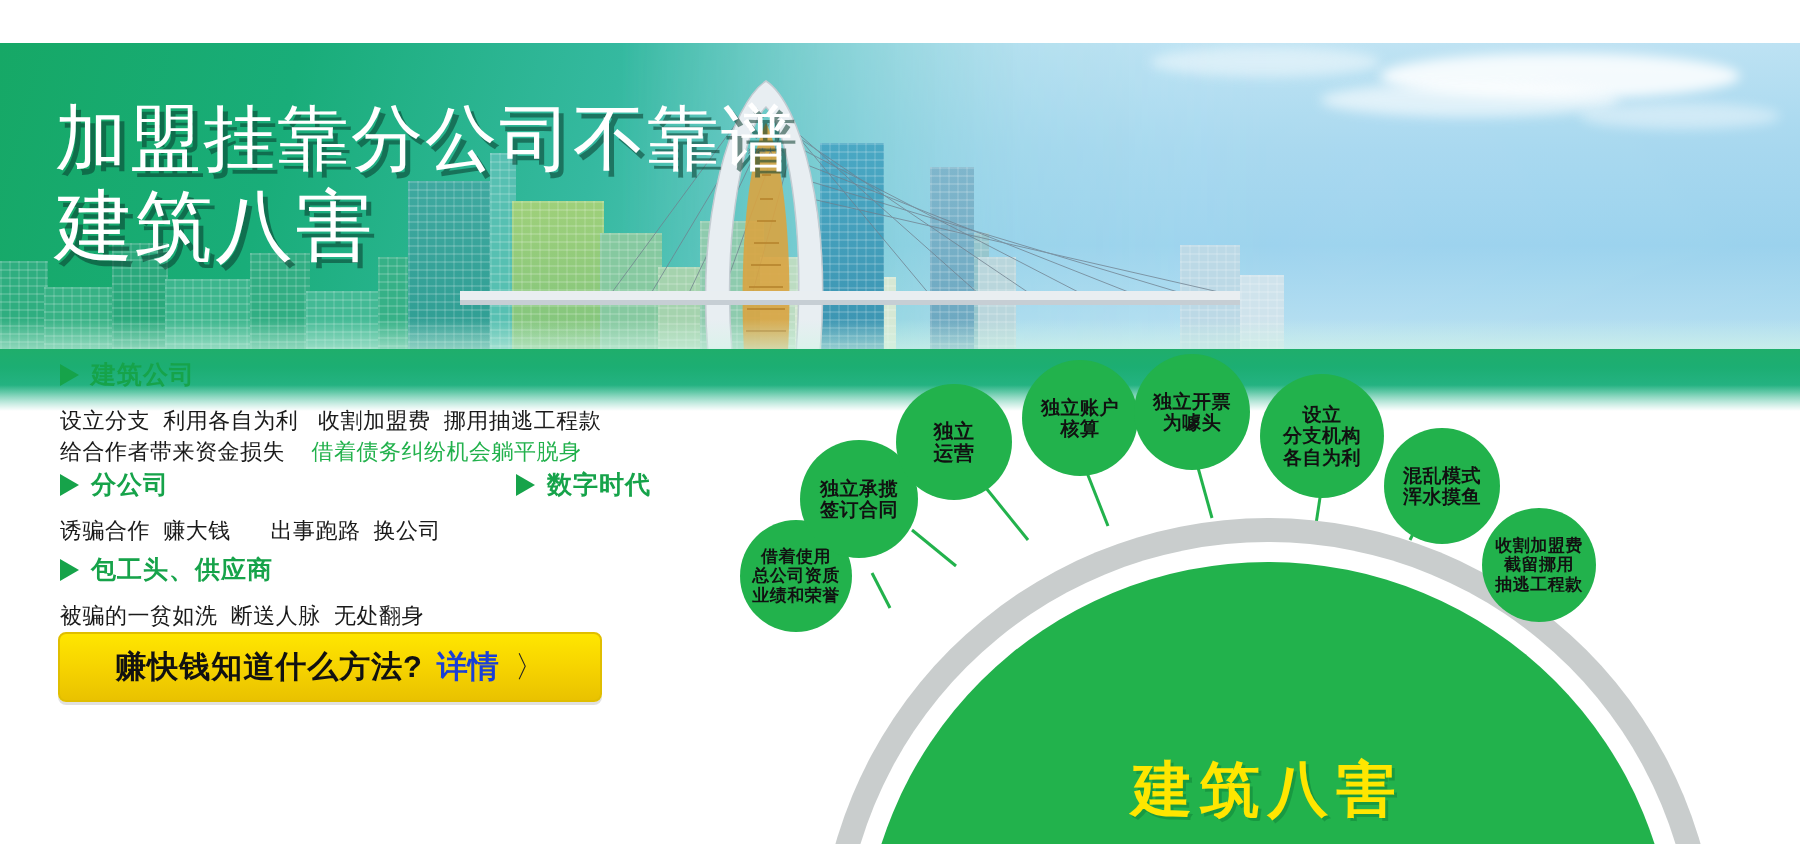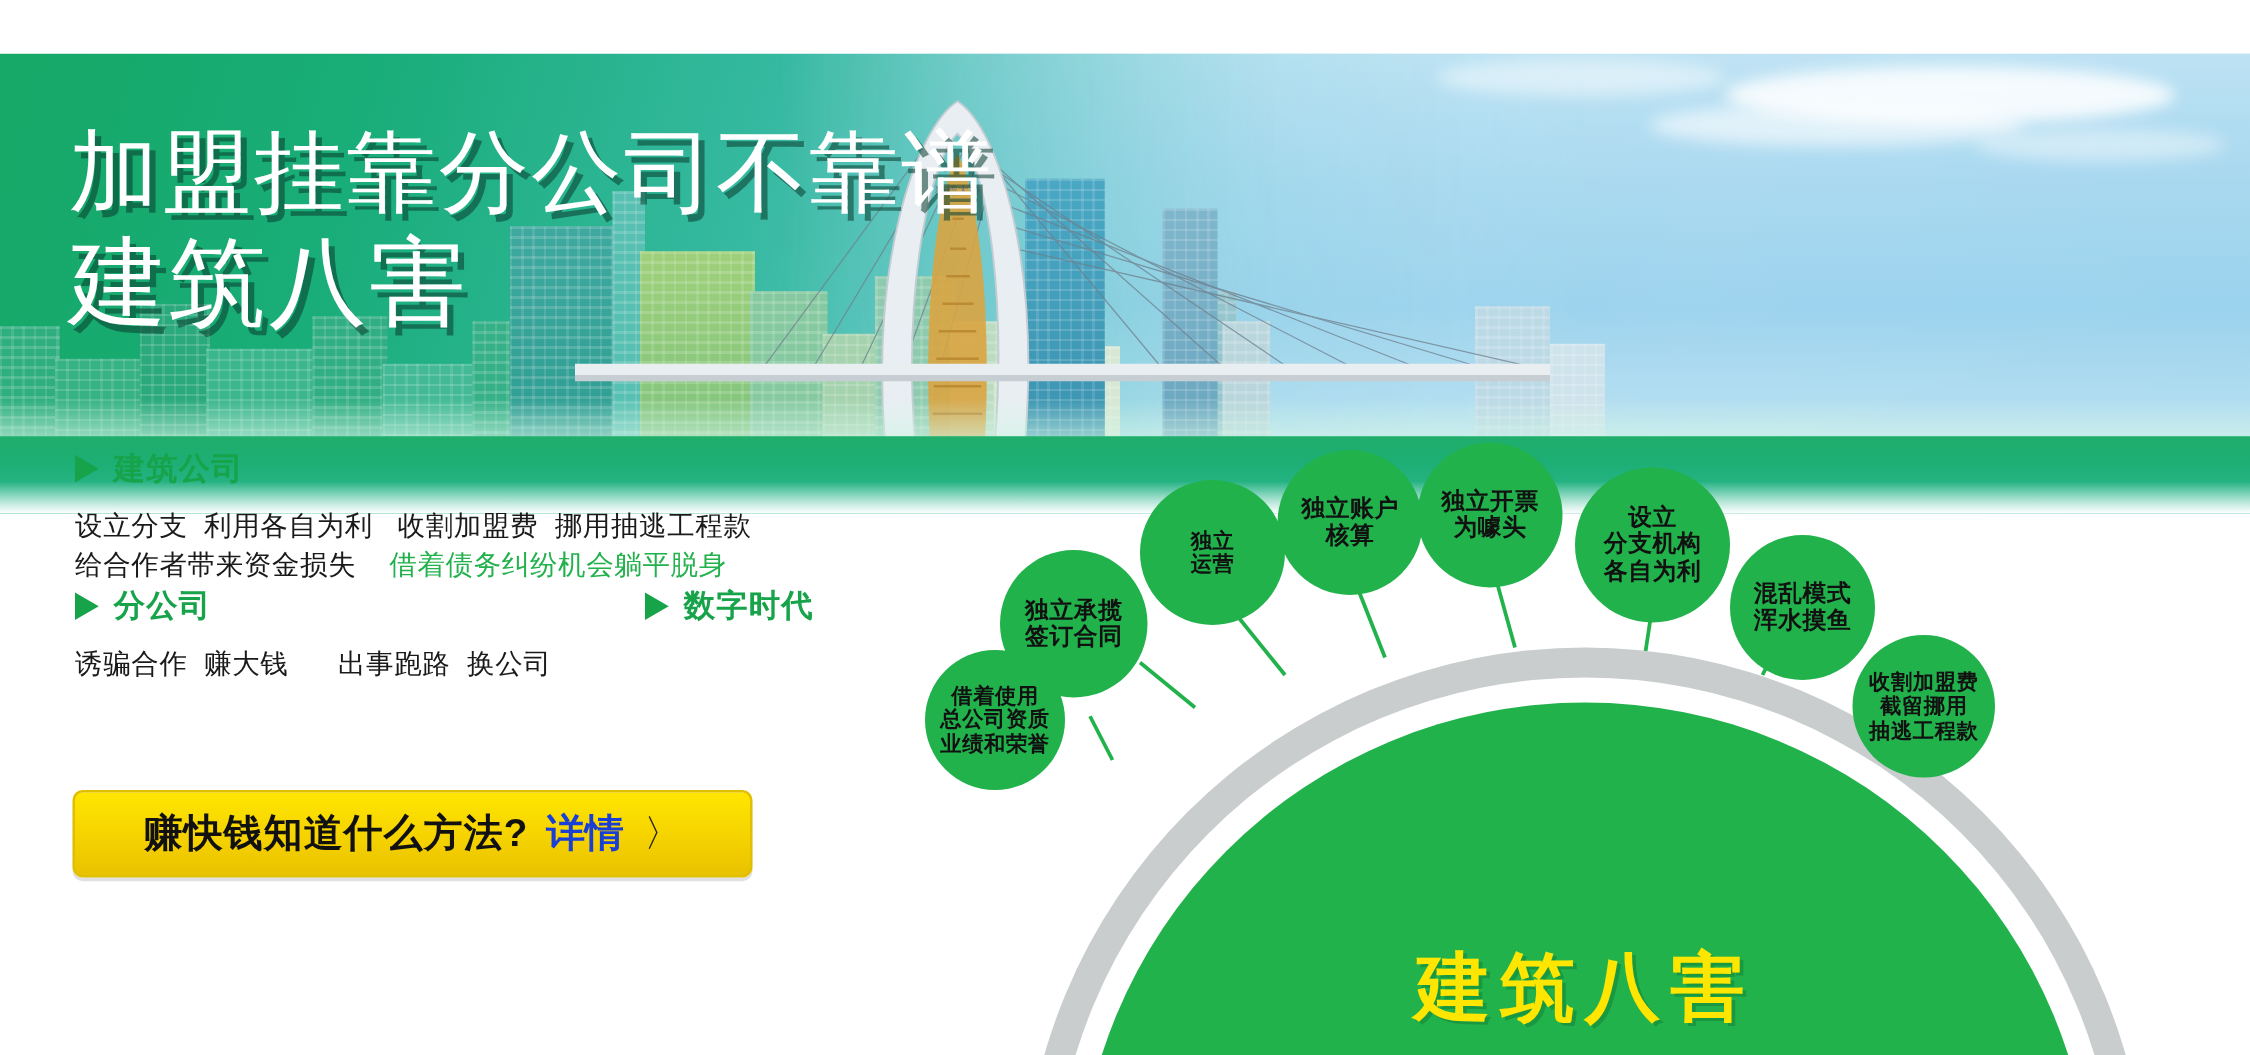--- a/index.html
+++ b/index.html
@@ -67,21 +67,21 @@
   .s3{left:60px;top:185px;}
   .s3 .lines{margin-top:14px;}
   .s4{left:516px;top:100px;}
   .s4 .lines{margin-top:14px;}
 
   .cta{position:absolute;left:58px;top:264px;width:540px;height:66px;
        background:linear-gradient(180deg,#ffe600 0%,#f5d200 55%,#e9c200 100%);
        border:2px solid #e0be00;border-radius:8px;
        box-shadow:0 3px 0 rgba(0,0,0,.12);
        display:flex;align-items:center;justify-content:center;gap:4px;cursor:pointer;}
-  .cta-main{font-size:31px;font-weight:bold;color:#111;letter-spacing:1px;}
+  .cta-main{font-size:31px;font-weight:bold;color:#111;letter-spacing:1px;font-family:Liberation Mono, monospace;}
   .cta-link{font-size:31px;font-weight:bold;color:#1a3fd6;margin-left:10px;}
   .cta-chev{font-size:30px;color:#222;margin-left:12px;font-weight:300;}
 
   
   .right{position:absolute;left:760px;top:368px;width:1040px;height:476px;}
   .dome-wrap{position:absolute;left:58px;top:150px;width:900px;height:330px;}
   .dome-outer{position:absolute;left:0;top:0;width:900px;height:660px;border-radius:450px 450px 0 0;
      background:#c9cdcd;}
   .dome-inner{position:absolute;left:24px;top:24px;width:852px;height:612px;border-radius:426px 426px 0 0;
      background:#ffffff;}
@@ -246,20 +246,29 @@
     <div class="sect s2">
       <div class="head">
         <div class="tri"></div>
         <div class="head-txt">分公司</div>
       </div>
       <div class="lines">
         <div class="body-line"><span>诱骗合作  赚大钱      出事跑路  换公司</span></div>
       </div>
     </div>
 
+    <div class="sect s3">
+      <div class="head">
+        <div class="tri"></div>
+        <div class="head-txt">包工头、供应商</div>
+      </div>
+      <div class="lines">
+        <div class="body-line"><span>被骗的一贫如洗  断送人脉  无处翻身</span></div>
+      </div>
+    </div>
 
     <div class="sect s4">
       <div class="head">
         <div class="tri"></div>
         <div class="head-txt">数字时代</div>
       </div>
     </div>
 
     <div class="cta">
       <span class="cta-main">赚快钱知道什么方法?</span>
@@ -298,21 +307,21 @@
       </div>
     </div>
 
     <div class="bub" style="left:40px;top:72px;width:118px;height:118px;font-size:19px;">
       <div>
         <span>独立承揽</span>
         <span>签订合同</span>
       </div>
     </div>
 
-    <div class="bub" style="left:152px;top:16px;width:116px;height:116px;font-size:17px;">
+    <div class="bub" style="left:136px;top:16px;width:116px;height:116px;font-size:20px;">
       <div>
         <span>独立</span>
         <span>运营</span>
       </div>
     </div>
 
     <div class="bub" style="left:262px;top:-8px;width:116px;height:116px;font-size:19px;">
       <div>
         <span>独立账户</span>
         <span>核算</span>

